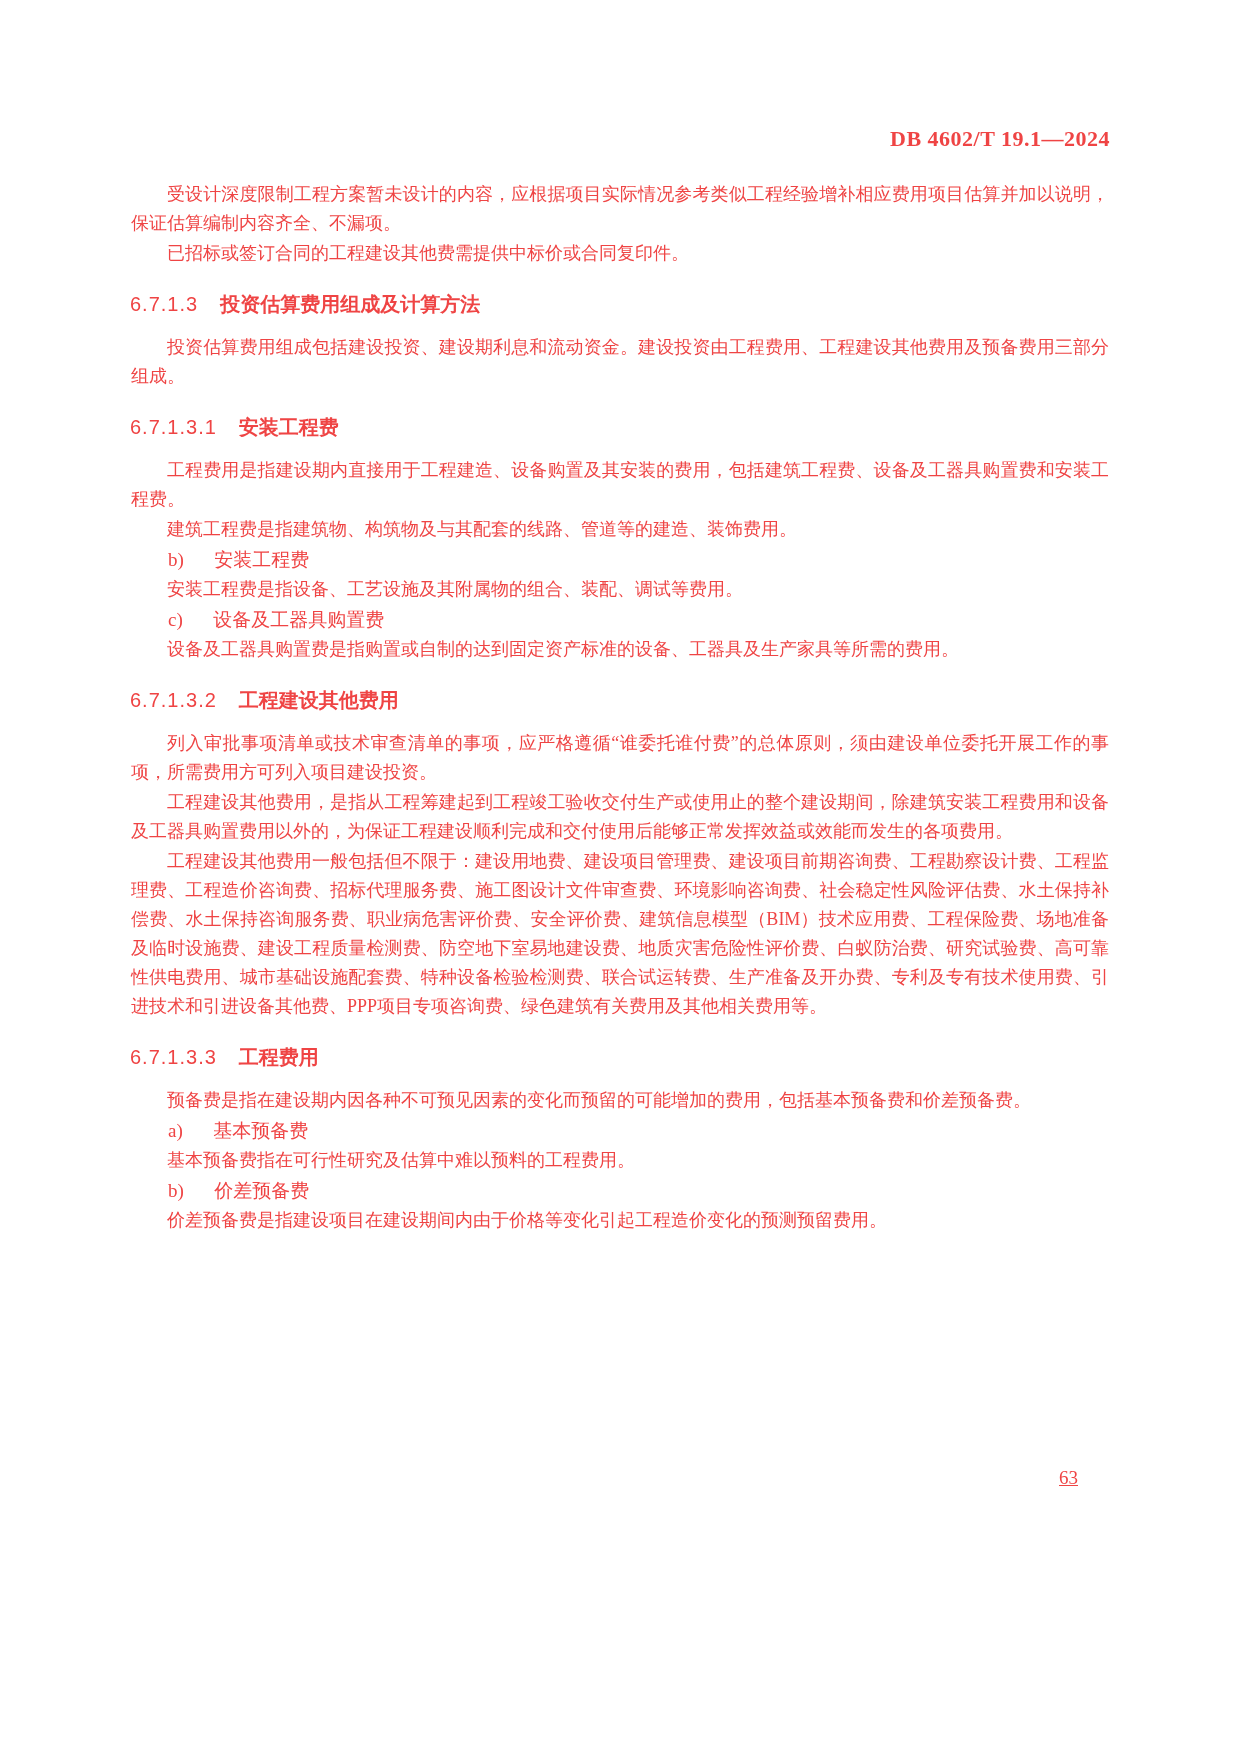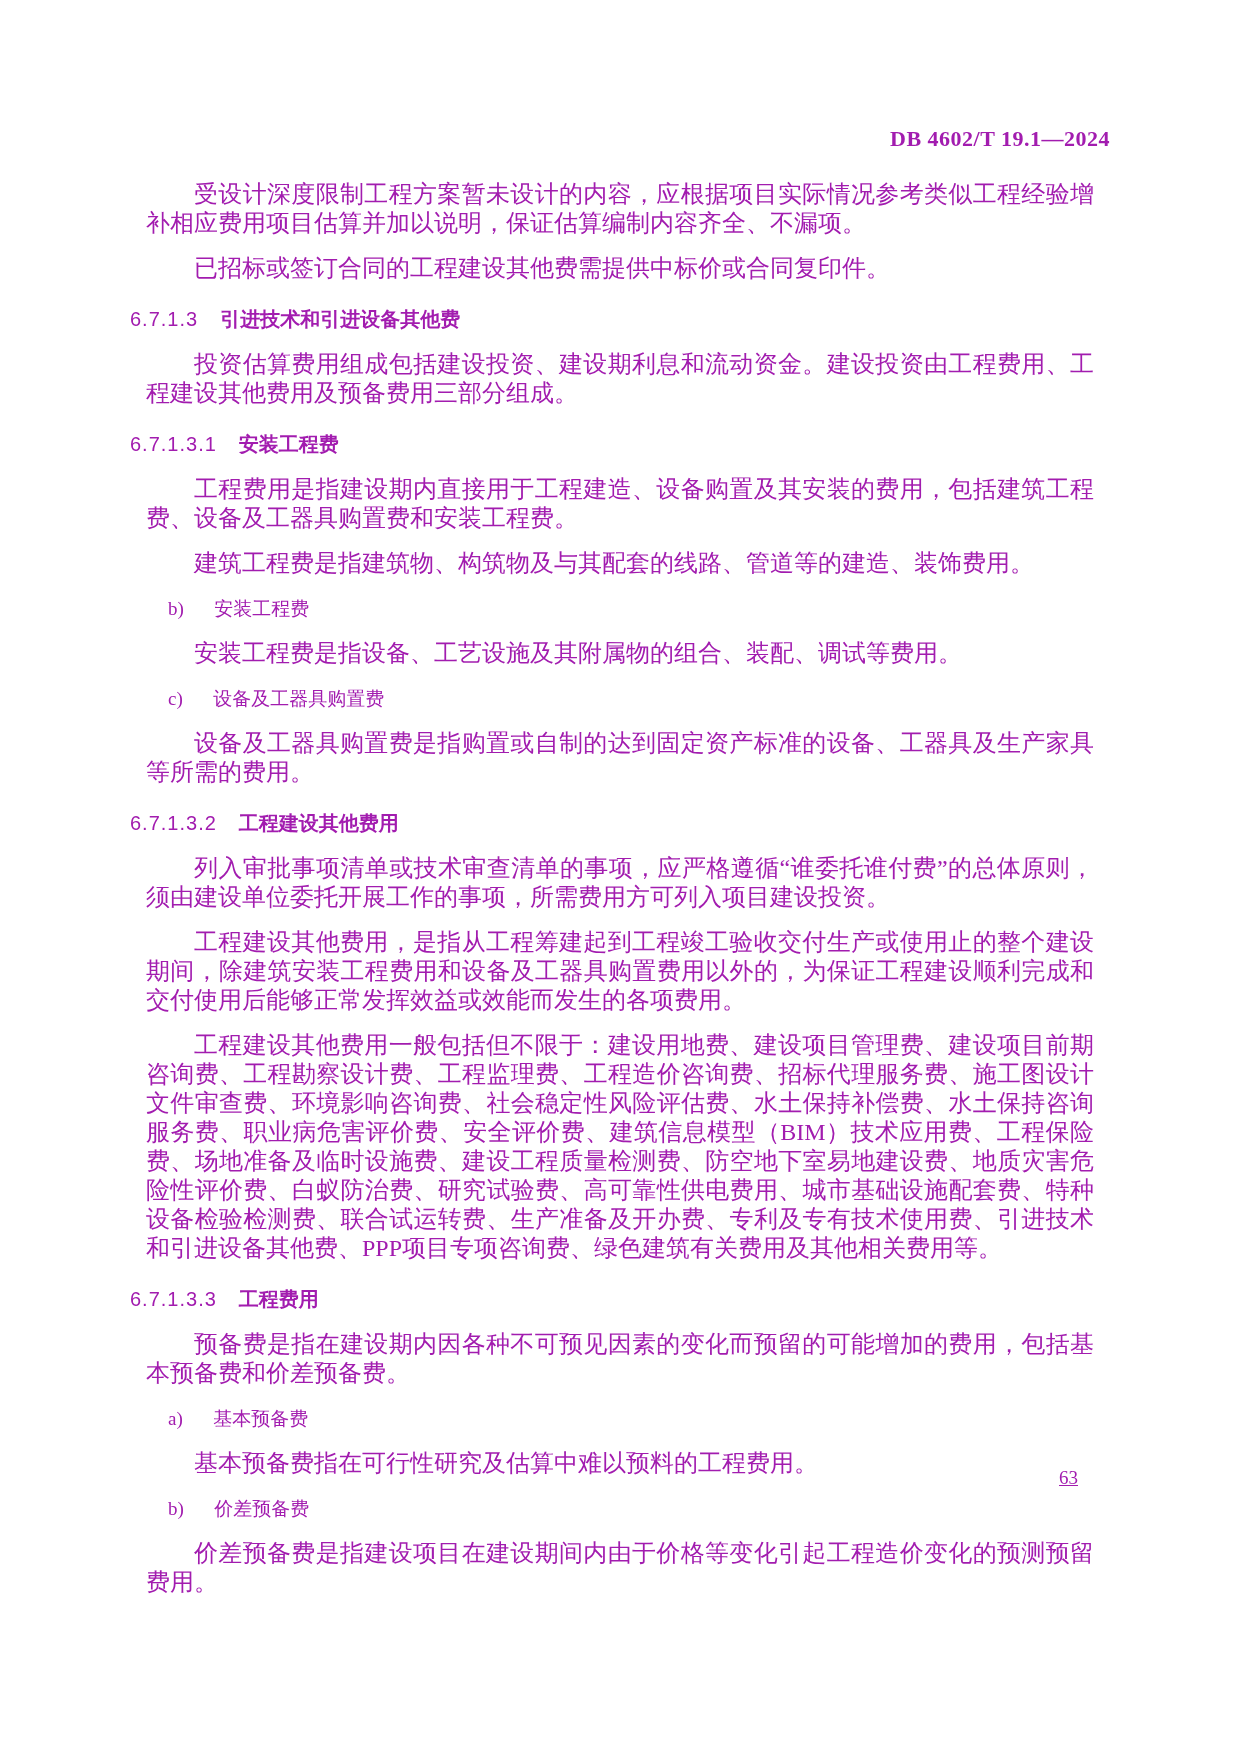--- a/index.html
+++ b/index.html
@@ -6,41 +6,41 @@
     margin: 0;
     padding: 0;
     background: #9a9a9a;
   }
   .page {
     position: relative;
     width: 1241px;
     height: 1754px;
     margin: 0 auto;
     background: #ffffff;
-    color: #a21caf;
+    color: #ef4444;
     box-sizing: border-box;
     padding: 126px 131px 0 130px;
     font-family: "Liberation Serif", "DejaVu Serif", serif;
     overflow: hidden;
   }
   .doc-header {
     text-align: right;
     font-family: "Liberation Serif", "DejaVu Serif", serif;
     font-weight: bold;
     font-size: 22px;
     line-height: 26px;
     margin-bottom: 28px;
     letter-spacing: 0.5px;
   }
   .content {
     text-align: justify;
   }
   .content p.para {
-    margin: 16px;
-    font-size: 24px;
+    margin: 1px;
+    font-size: 18px;
     line-height: 29px;
     text-indent: 2em;
   }
   .content p.item {
     margin: 0;
     font-size: 19px;
     line-height: 29px;
     text-indent: 2em;
   }
   .content p.item .item-label {
@@ -75,21 +75,21 @@
 </style>
 </head>
 <body>
 
 <div class="page">
   <div class="doc-header">DB 4602/T 19.1—2024</div>
 
   <div class="content">
       <p class="para">受设计深度限制工程方案暂未设计的内容，应根据项目实际情况参考类似工程经验增补相应费用项目估算并加以说明，保证估算编制内容齐全、不漏项。</p>
       <p class="para">已招标或签订合同的工程建设其他费需提供中标价或合同复印件。</p>
-      <div class="heading"><span class="heading-num">6.7.1.3</span><span class="heading-title">引进技术和引进设备其他费</span></div>
+      <div class="heading"><span class="heading-num">6.7.1.3</span><span class="heading-title">投资估算费用组成及计算方法</span></div>
       <p class="para">投资估算费用组成包括建设投资、建设期利息和流动资金。建设投资由工程费用、工程建设其他费用及预备费用三部分组成。</p>
       <div class="heading"><span class="heading-num">6.7.1.3.1</span><span class="heading-title">安装工程费</span></div>
       <p class="para">工程费用是指建设期内直接用于工程建造、设备购置及其安装的费用，包括建筑工程费、设备及工器具购置费和安装工程费。</p>
       <p class="para">建筑工程费是指建筑物、构筑物及与其配套的线路、管道等的建造、装饰费用。</p>
       <p class="item"><span class="item-label">b)</span>安装工程费</p>
       <p class="para">安装工程费是指设备、工艺设施及其附属物的组合、装配、调试等费用。</p>
       <p class="item"><span class="item-label">c)</span>设备及工器具购置费</p>
       <p class="para">设备及工器具购置费是指购置或自制的达到固定资产标准的设备、工器具及生产家具等所需的费用。</p>
       <div class="heading"><span class="heading-num">6.7.1.3.2</span><span class="heading-title">工程建设其他费用</span></div>
       <p class="para">列入审批事项清单或技术审查清单的事项，应严格遵循“谁委托谁付费”的总体原则，须由建设单位委托开展工作的事项，所需费用方可列入项目建设投资。</p>

